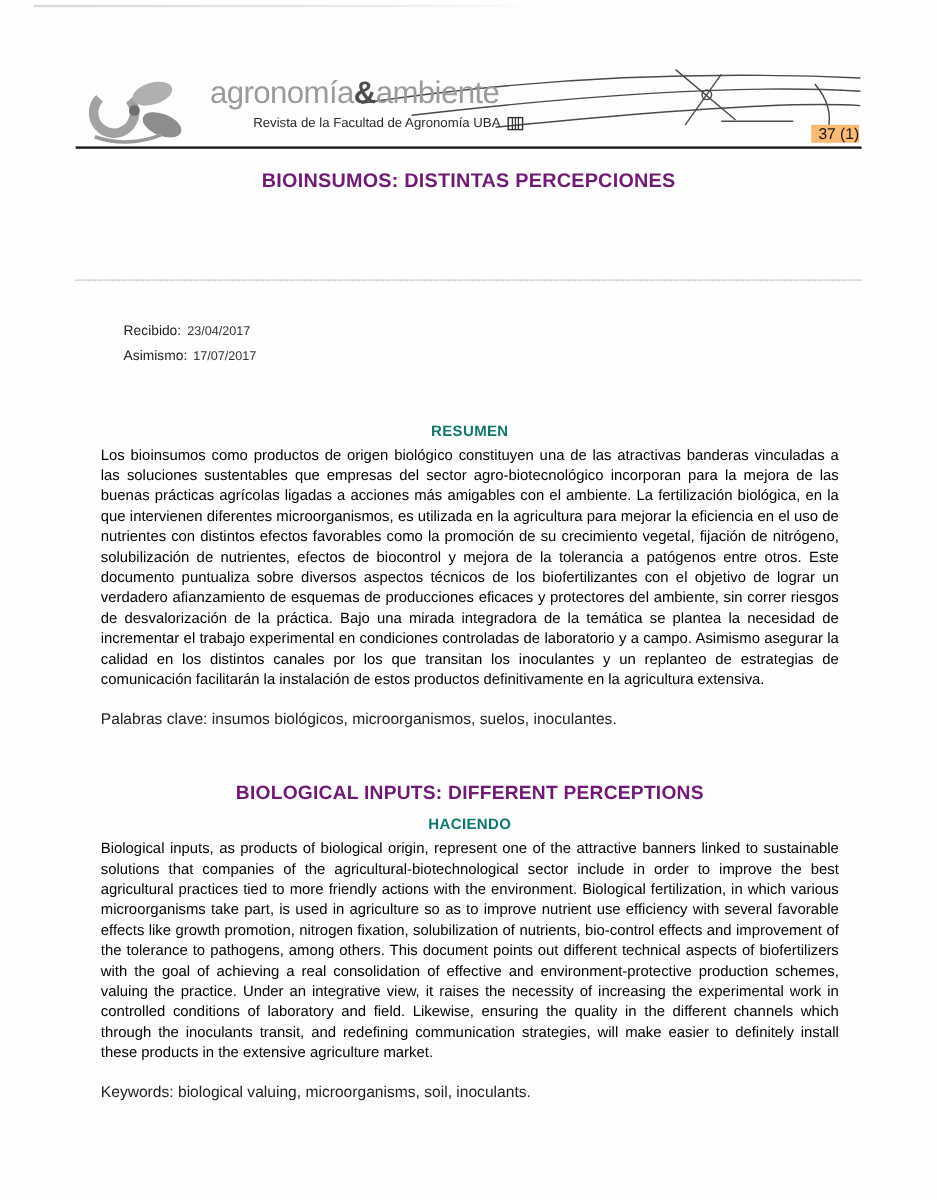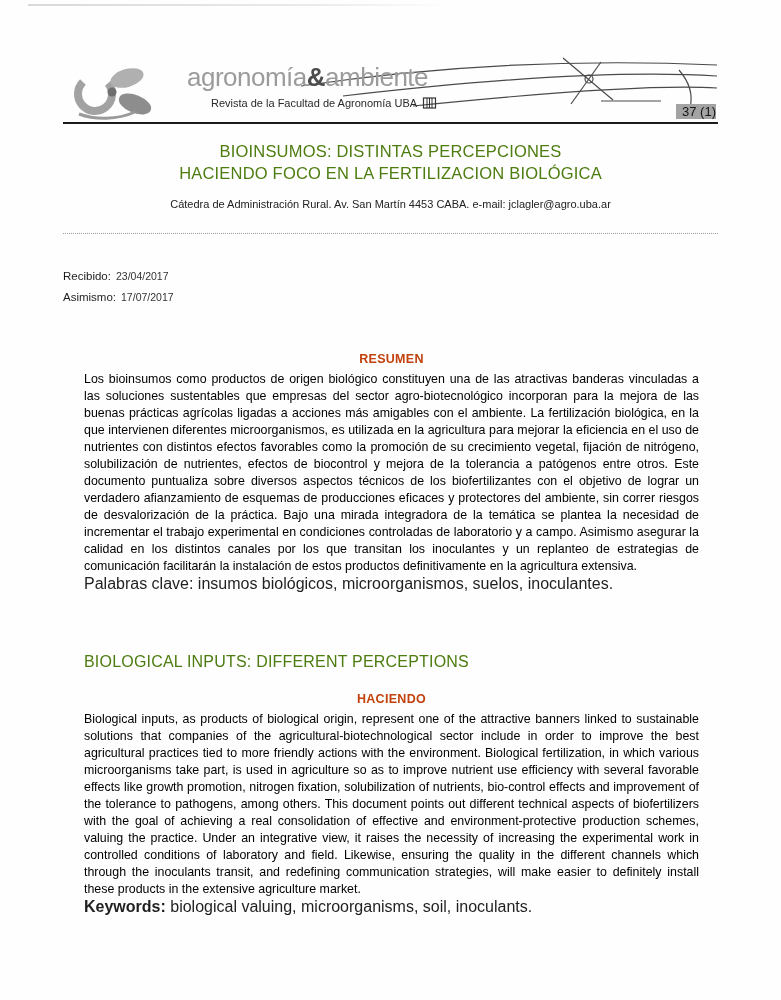--- a/index.html
+++ b/index.html
@@ -19,61 +19,60 @@
   
   .header{
     position:absolute;top:64px;left:63px;width:655px;height:58px;
     border-bottom:2px solid #1c1c1c;
   }
   .logo-swirl{position:absolute;left:2px;top:-2px;width:104px;height:60px;}
   .logo-text-block{position:absolute;left:112px;top:0;}
   .journal-name{
     font-size:26px;letter-spacing:-.5px;color:#9b9b9b;line-height:1.05;
     white-space:nowrap;
-    margin-left:12px;
   }
   .journal-name .amp{font-weight:bold;color:#4c4c4c;}
   .journal-subtitle{
     margin-top:5px;font-size:11px;color:#2a2a2a;white-space:nowrap;
     display:flex;align-items:center;gap:5px;padding-left:36px;
   }
   .uba-crest{width:15px;height:14px;display:inline-block;}
   .decor-strokes{position:absolute;left:238px;top:-10px;width:418px;height:66px;pointer-events:none;}
   .issue-number{
     position:absolute;right:2px;bottom:3px;font-size:13px;color:#161616;
-    background:#a3a3a3;padding-left:6px;
+    background:#fdba74;padding-left:6px;
   }
   
   .title-block{position:absolute;top:141px;left:0;width:781px;text-align:center;}
-  .title-line{display:block;font-weight:normal;font-size:16.5px;letter-spacing:.2px;line-height:1.32;color:#4d7c0f;}
+  .title-line{display:block;font-weight:bold;font-size:16.5px;letter-spacing:.2px;line-height:1.32;color:#701a75;}
   .authors-block{position:absolute;top:197px;left:0;width:781px;text-align:center;}
   .author-line{display:block;font-size:11px;line-height:1.45;color:#222;}
   .dotted-divider{
     position:absolute;top:233px;left:63px;width:655px;height:0;
     border-top:1px dotted #9d9d9d;
   }
   
   .dates-block{position:absolute;top:270px;left:63px;font-size:11.5px;color:#1d1d1d;}
-  .date-row{margin-bottom:9px;}
+  .date-row{margin-bottom:9px;margin-left:40px;}
   .date-value{margin-left:5px;font-size:10.5px;color:#333;}
   
   .abstract{position:absolute;left:84px;width:615px;}
   .abstract-es{top:352px;}
   .abstract-en{top:651px;}
   .section-heading{
     text-align:center;font-weight:bold;font-size:12.5px;letter-spacing:.3px;
-    margin:0 0 5px 0;color:#c2410c;
+    margin:0 0 5px 0;color:#0f766e;
   }
   .abstract-body{
     font-size:12.4px;line-height:17px;text-align:justify;color:#000000;
     margin:0;
   }
-  .keywords-line{margin-top:0;font-size:16px;color:#1f1f1f;}
-  .keywords-line .kw-label{font-weight:bold;}
-  .en-title{width:100%;margin-bottom:20px;}
+  .keywords-line{margin-top:16px;font-size:13px;color:#1f1f1f;}
+  .keywords-line .kw-label{font-weight:normal;}
+  .en-title{width:100%;text-align:center;margin-bottom:8px;}
   .en-title .title-line{font-size:16px;}
   .en-title{display:block;}
 </style>
 </head>
 <body>
 
 <div class="page">
 
   <div class="scan-artifact"></div>
 
@@ -111,25 +110,23 @@
           <path d="M4.5 2v10 M7 2v10 M9.5 2v10" stroke="#333" stroke-width="1"></path>
         </svg>
       </div>
     </div>
 
     <div class="issue-number">37 (1)</div>
   </div>
 
   <div class="title-block">
     <span class="title-line">BIOINSUMOS: DISTINTAS PERCEPCIONES</span>
-    <span class="title-line">HACIENDO FOCO EN LA FERTILIZACION BIOLÓGICA</span>
   </div>
 
   <div class="authors-block">
-    <span class="author-line">Cátedra de Administración Rural. Av. San Martín 4453 CABA. e-mail: jclagler@agro.uba.ar</span>
   </div>
 
   <div class="dotted-divider"></div>
 
   <div class="dates-block">
     <div class="date-row">
       <span>Recibido:</span><span class="date-value">23/04/2017</span>
     </div>
     <div class="date-row">
       <span>Asimismo:</span><span class="date-value">17/07/2017</span>

